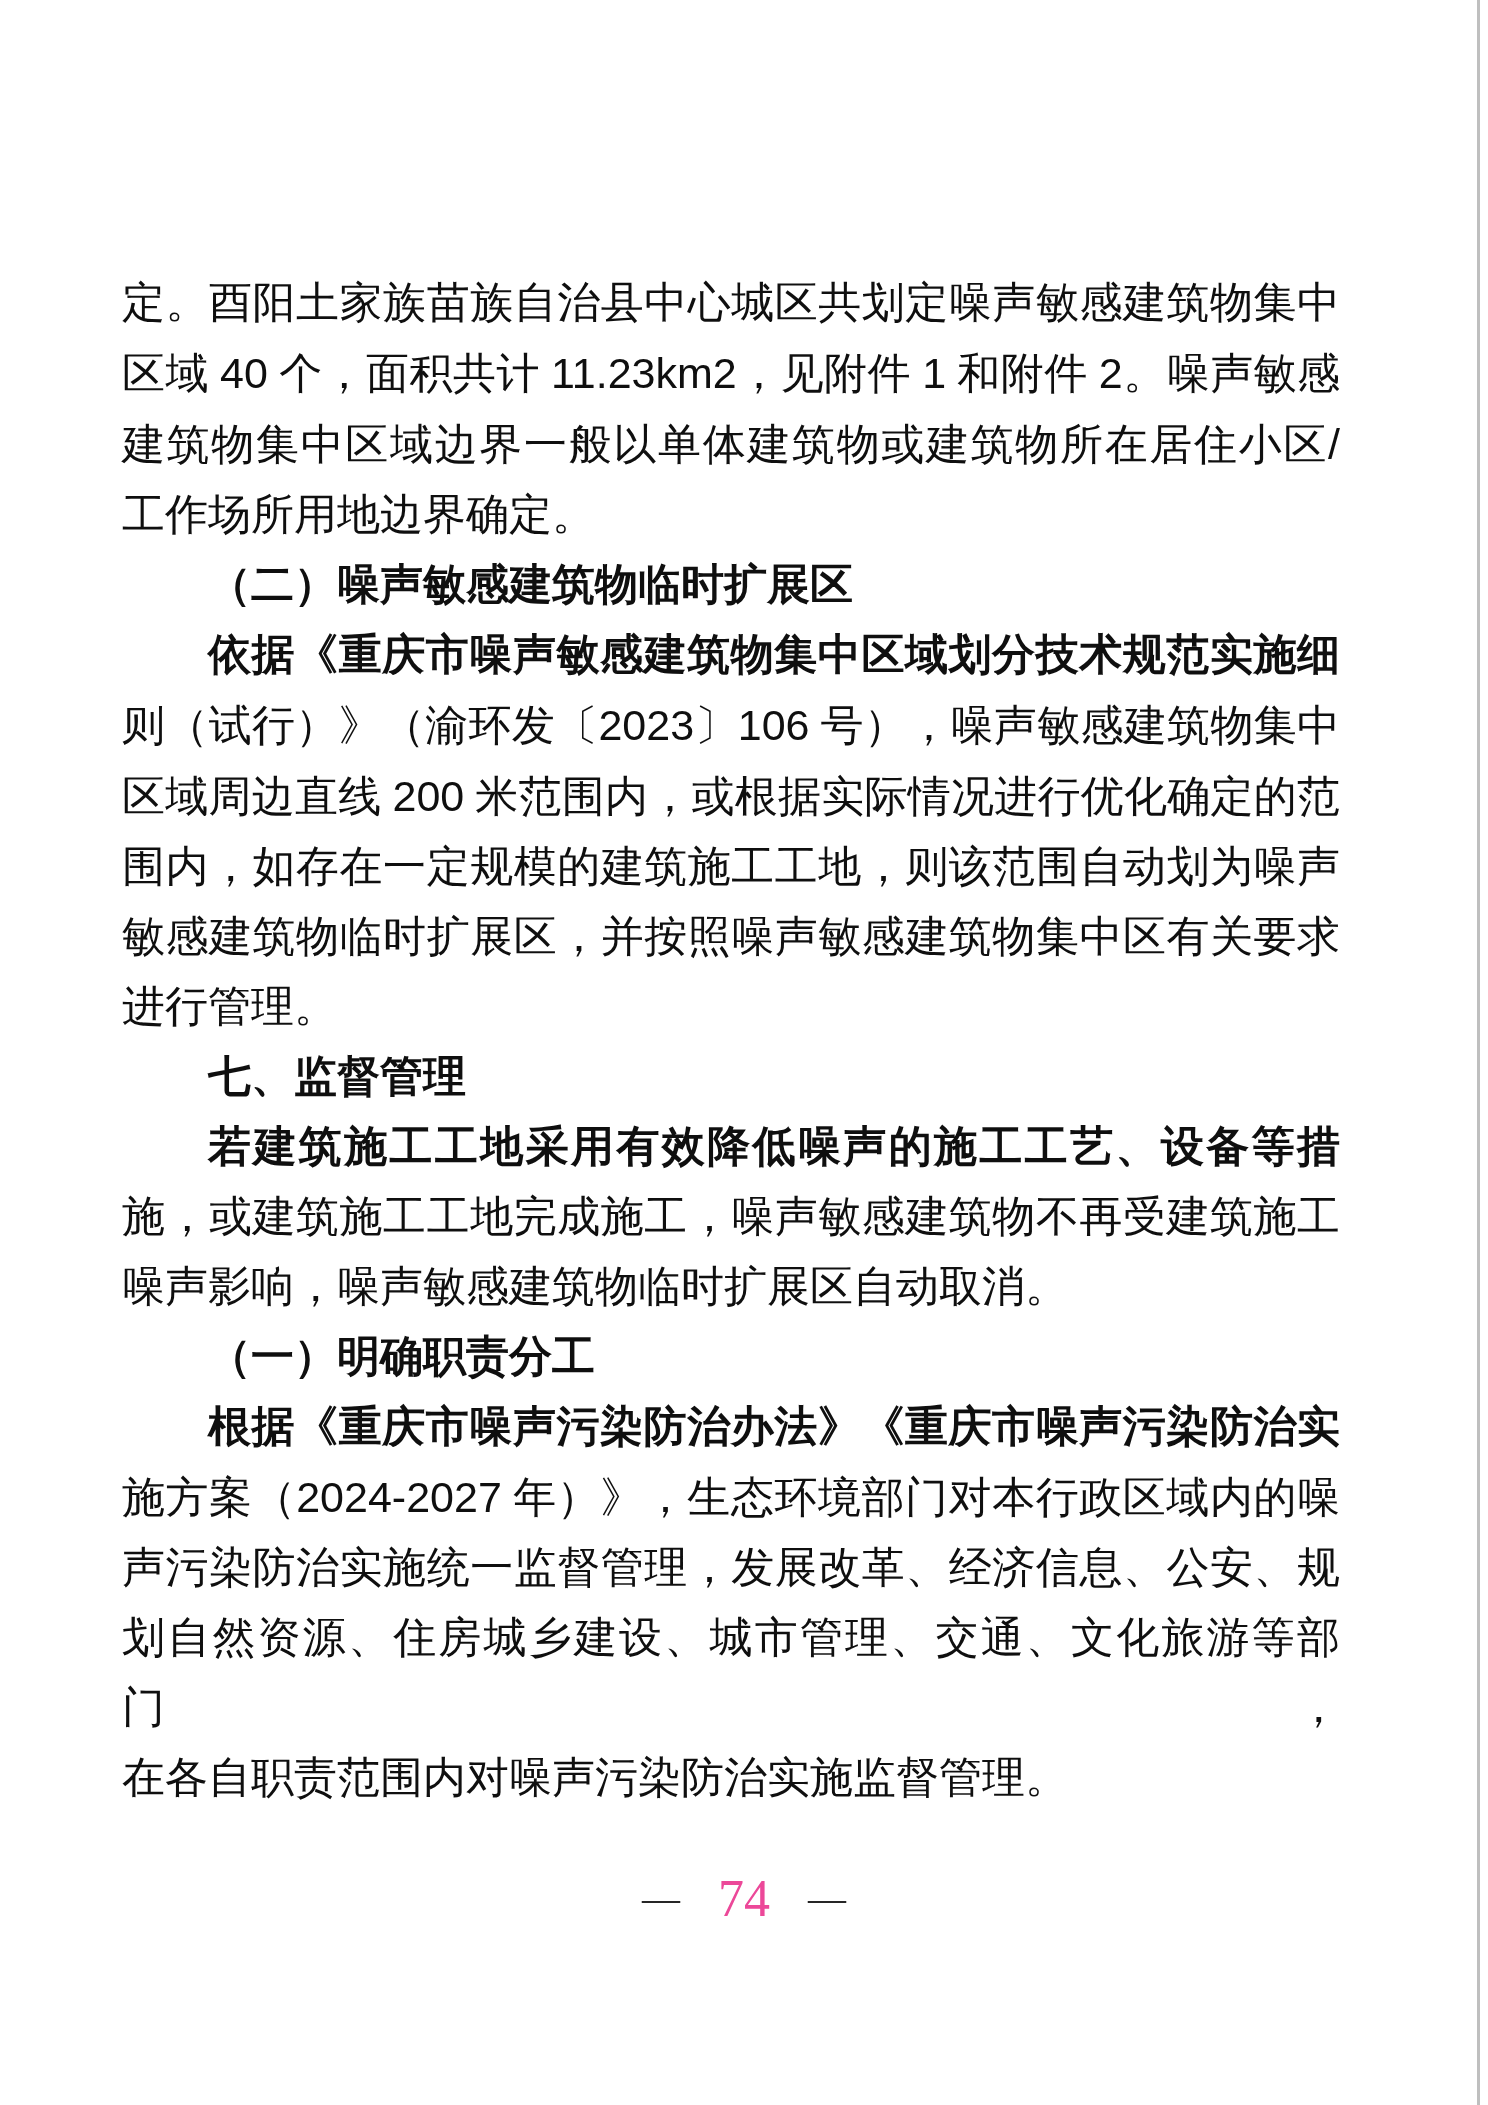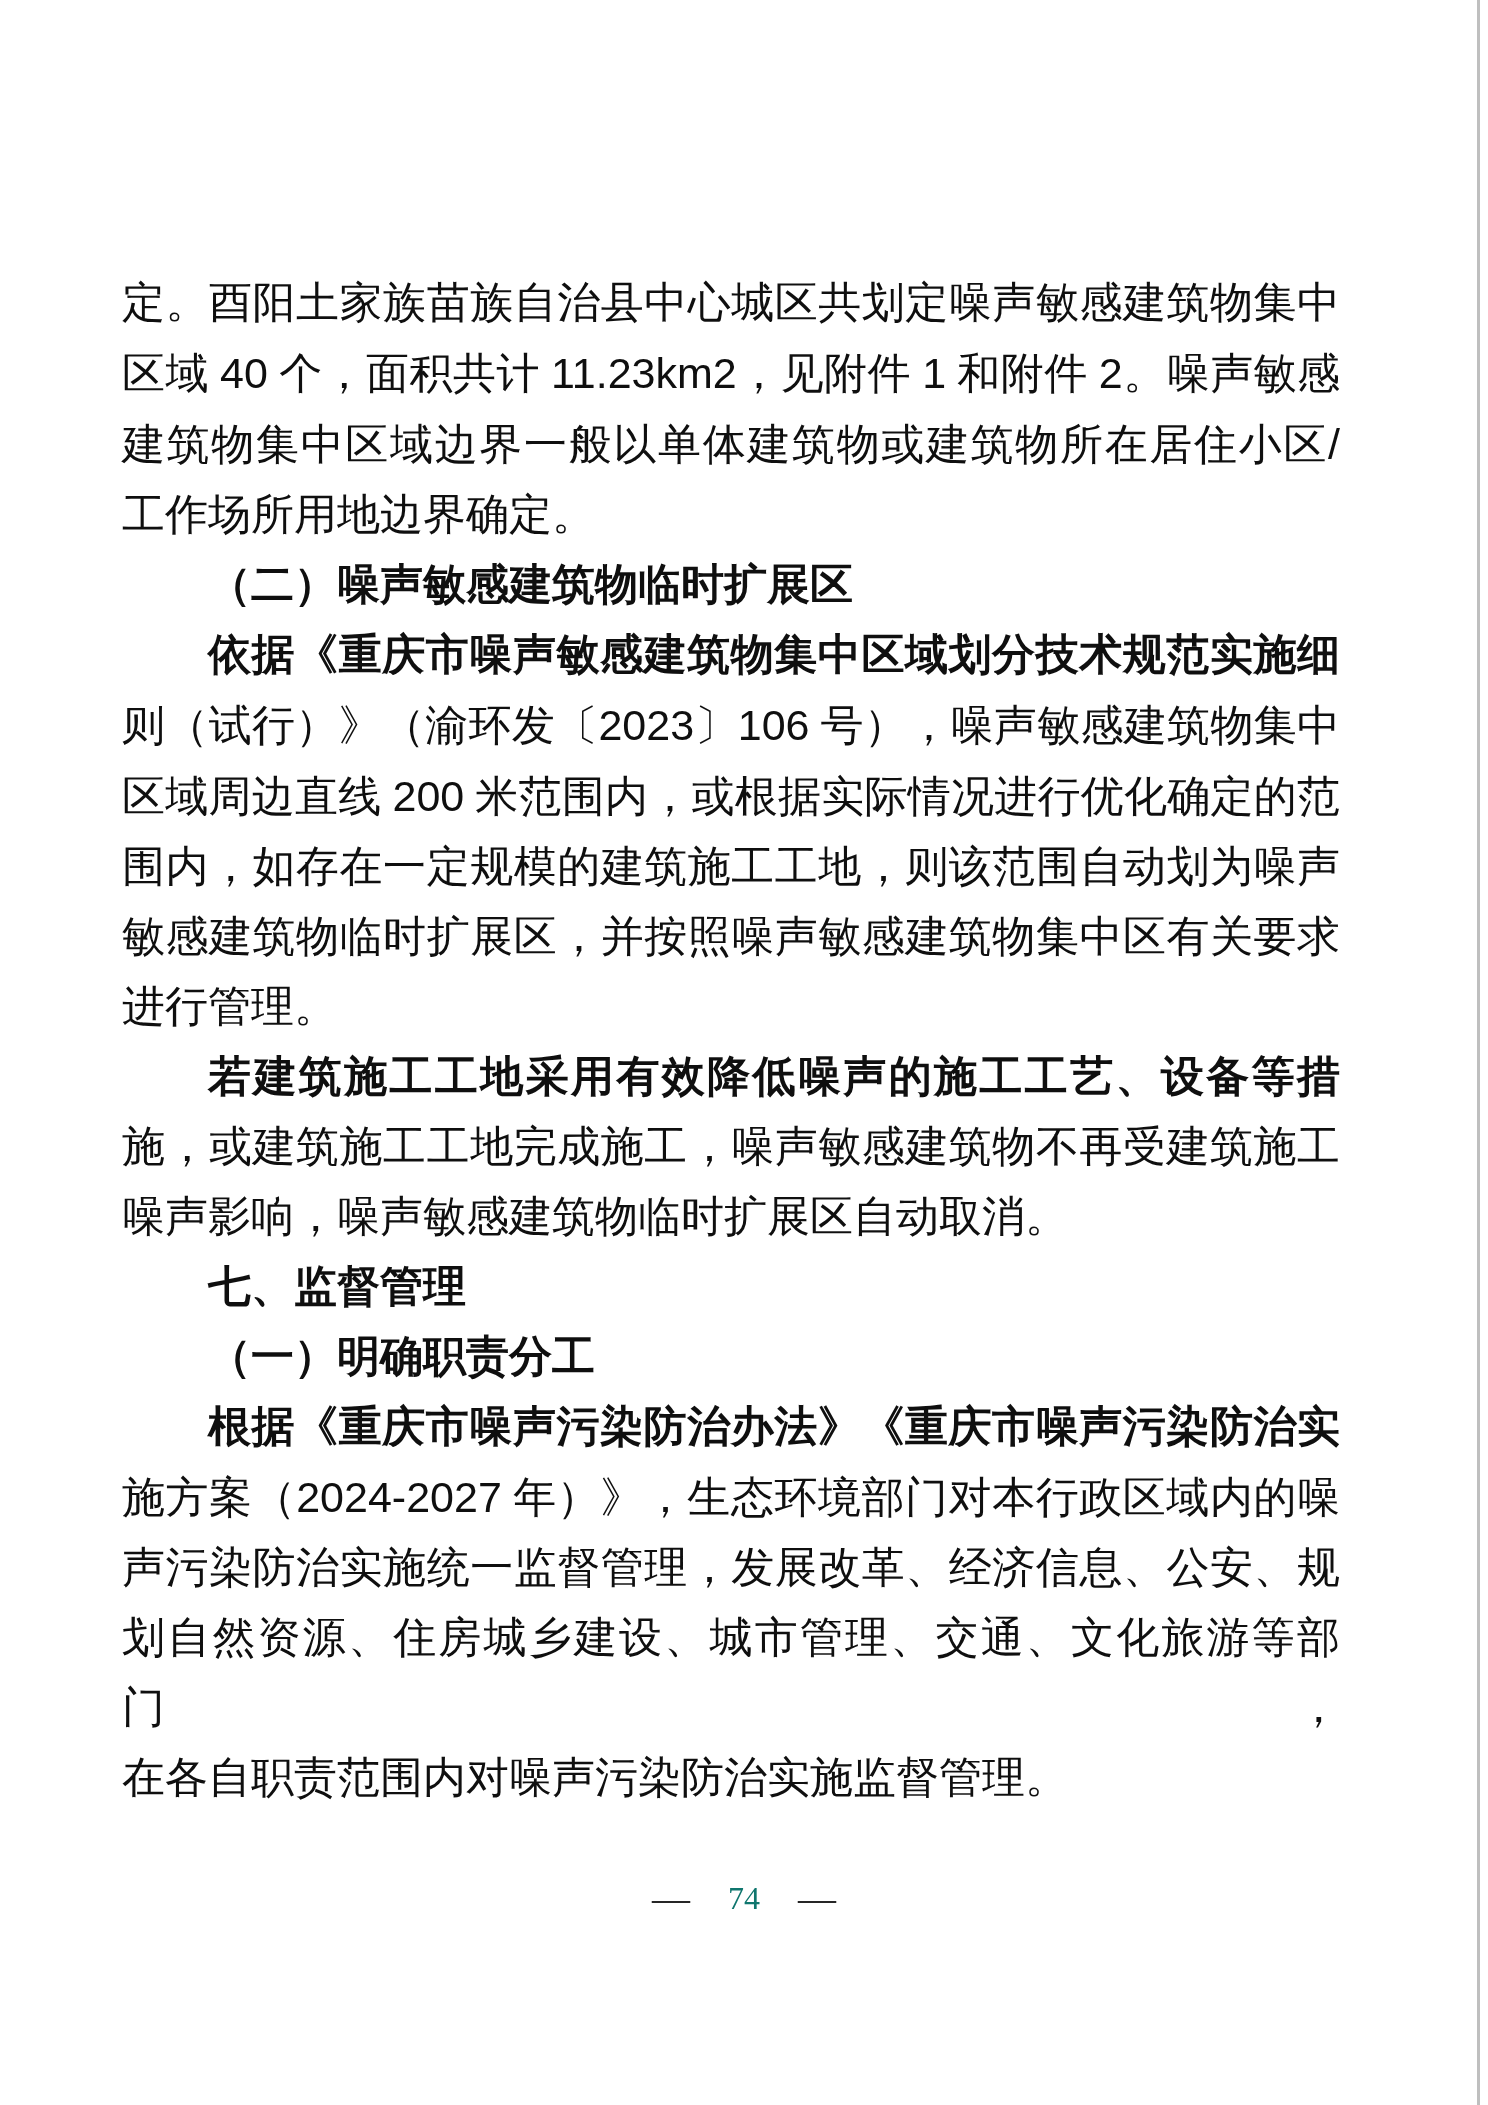--- a/index.html
+++ b/index.html
@@ -59,21 +59,21 @@
     width: 100%;
     height: 64px;
     display: flex;
     justify-content: center;
     align-items: center;
     gap: 38px;
     font-size: 38px;
     color: #262626;
   }
   .footer .dash { letter-spacing: 0; }
-  .footer .pagenum { font-size: 32px; color: #0f766e; }
+  .footer .pagenum { font-size: 52px; color: #ec4899; }
 </style>
 </head>
 <body>
 
 <div class="page">
   <div class="doc-body">
       <div>
         <div class="line fill">定。酉阳土家族苗族自治县中心城区共划定噪声敏感建筑物集中</div>
         <div class="line fill">区域 <span class="lat">40</span> 个，面积共计 <span class="lat">11.23km2</span>，见附件 <span class="lat">1</span> 和附件 <span class="lat">2</span>。噪声敏感</div>
         <div class="line fill">建筑物集中区域边界一般以单体建筑物或建筑物所在居住小区<span class="lat">/</span></div>
@@ -84,26 +84,26 @@
       </div>
       <div>
         <div class="line fill ind">依据《重庆市噪声敏感建筑物集中区域划分技术规范实施细</div>
         <div class="line fill">则（试行）》（渝环发〔<span class="lat">2023</span>〕<span class="lat">106</span> 号），噪声敏感建筑物集中</div>
         <div class="line fill">区域周边直线 <span class="lat">200</span> 米范围内，或根据实际情况进行优化确定的范</div>
         <div class="line fill">围内，如存在一定规模的建筑施工工地，则该范围自动划为噪声</div>
         <div class="line fill">敏感建筑物临时扩展区，并按照噪声敏感建筑物集中区有关要求</div>
         <div class="line left">进行管理。</div>
       </div>
       <div>
+        <div class="line left ind">七、监督管理</div>
+      </div>
+      <div>
         <div class="line fill ind">若建筑施工工地采用有效降低噪声的施工工艺、设备等措</div>
         <div class="line fill">施，或建筑施工工地完成施工，噪声敏感建筑物不再受建筑施工</div>
         <div class="line left">噪声影响，噪声敏感建筑物临时扩展区自动取消。</div>
-      </div>
-      <div>
-        <div class="line left ind">七、监督管理</div>
       </div>
       <div>
         <div class="line left ind">（一）明确职责分工</div>
       </div>
       <div>
         <div class="line fill ind">根据《重庆市噪声污染防治办法》《重庆市噪声污染防治实</div>
         <div class="line fill">施方案（<span class="lat">2024-2027</span> 年）》，生态环境部门对本行政区域内的噪</div>
         <div class="line fill">声污染防治实施统一监督管理，发展改革、经济信息、公安、规</div>
         <div class="line fill">划自然资源、住房城乡建设、城市管理、交通、文化旅游等部门，</div>
         <div class="line left">在各自职责范围内对噪声污染防治实施监督管理。</div>

